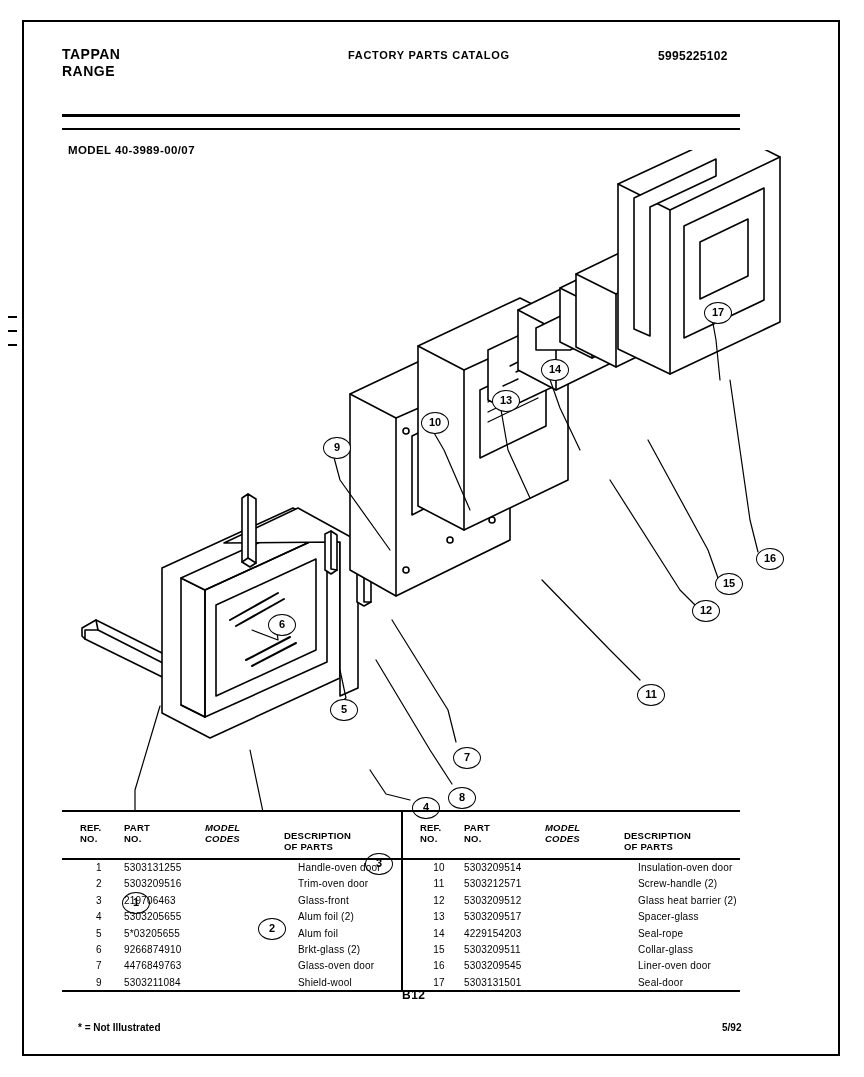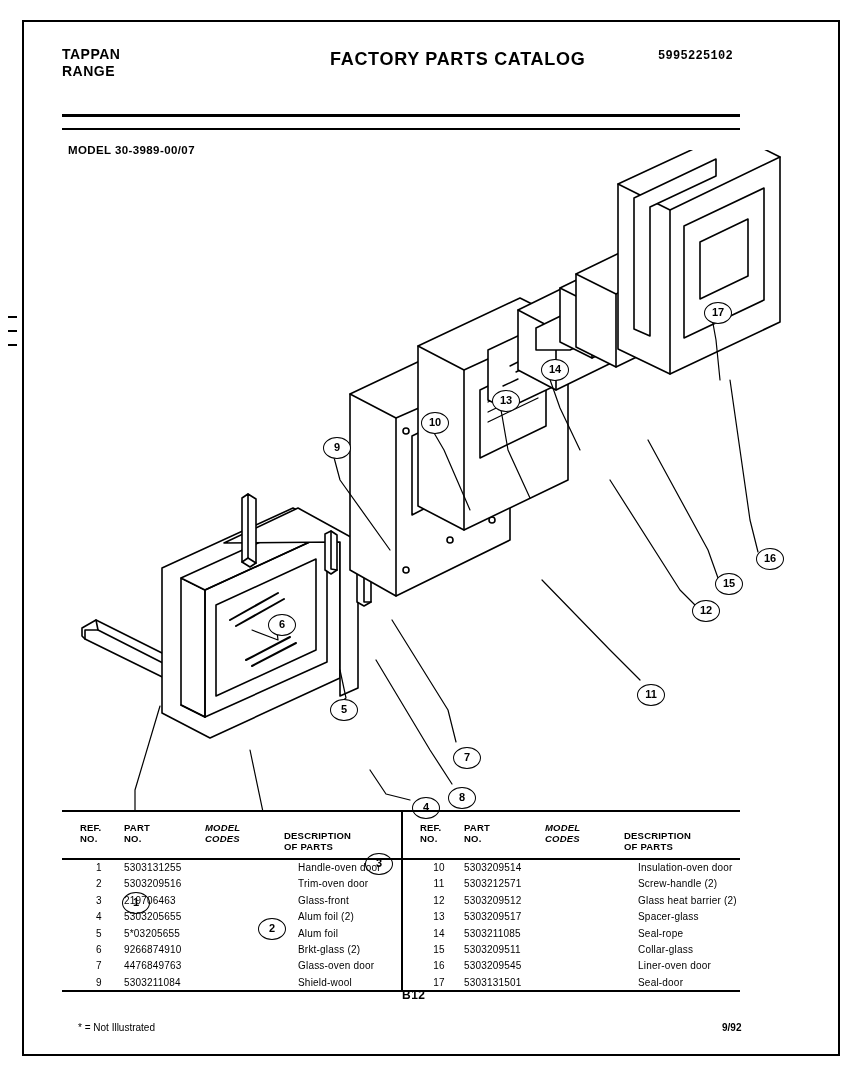--- a/index.html
+++ b/index.html
@@ -37,34 +37,33 @@
     left: 62px;
     top: 46px;
     font-size: 14px;
     font-weight: bold;
     letter-spacing: 0.5px;
     line-height: 17px;
   }
   .brand div { white-space: nowrap; }
   .catalog-title {
     position: absolute;
-    left: 330px;
+    left: 348px;
     top: 49px;
-    font-size: 18px;
+    font-size: 11px;
     font-weight: bold;
     letter-spacing: 0.7px;
   }
   .catalog-number {
     position: absolute;
     left: 658px;
     top: 49px;
     font-size: 12px;
     font-weight: bold;
     letter-spacing: 0.3px;
-    font-family: Liberation Mono, monospace;
   }
   .rule-thick {
     position: absolute;
     left: 62px;
     top: 114px;
     width: 678px;
     height: 3px;
     background: #000;
   }
   .rule-thin {
@@ -166,21 +165,21 @@
   .c-ref  { position: absolute; left: 18px;  width: 38px; text-align: center; }
   .c-part { position: absolute; left: 62px; }
   .c-code { position: absolute; left: 143px; }
   .c-desc { position: absolute; left: 236px; white-space: nowrap; }
 
   .footnote {
     position: absolute;
     left: 78px;
     top: 1022px;
     font-size: 10px;
-    font-weight: normal;
+    font-weight: bold;
   }
   .page-num {
     position: absolute;
     left: 402px;
     top: 988px;
     font-size: 12px;
     font-weight: bold;
     letter-spacing: 0.5px;
   }
   .page-date {
@@ -206,21 +205,21 @@
     <div>TAPPAN</div>
     <div>RANGE</div>
   </div>
 
   <div class="catalog-title">FACTORY PARTS CATALOG</div>
   <div class="catalog-number">5995225102</div>
 
   <div class="rule-thick"></div>
   <div class="rule-thin"></div>
 
-  <div class="model-line">MODEL  30-3989-00/07</div>
+  <div class="model-line">MODEL  40-3989-00/07</div>
 
   <div class="diagram">
     <svg width="790" height="660" viewBox="0 0 790 660" xmlns="http://www.w3.org/2000/svg">
       <g fill="none" stroke="#000" stroke-width="1.6" stroke-linejoin="round" stroke-linecap="round">
 
         <path d="M42 478 L56 470 L176 530 L176 540 L163 547 L45 489 L42 486 Z" fill="#fff"></path>
         <path d="M56 470 L58 480 L176 540"></path>
         <path d="M45 489 L45 480 L58 480"></path>
 
         <path d="M122 418 L253 358 L300 382 L300 528 L170 588 L122 563 Z" fill="#fff"></path>
@@ -454,21 +453,21 @@
           <span class="c-desc">Glass heat barrier (2)</span>
         </div>
         <div class="row">
           <span class="c-ref">13</span>
           <span class="c-part">5303209517</span>
           <span class="c-code"></span>
           <span class="c-desc">Spacer-glass</span>
         </div>
         <div class="row">
           <span class="c-ref">14</span>
-          <span class="c-part">5303211085</span>
+          <span class="c-part">4229154203</span>
           <span class="c-code"></span>
           <span class="c-desc">Seal-rope</span>
         </div>
         <div class="row">
           <span class="c-ref">15</span>
           <span class="c-part">5303209511</span>
           <span class="c-code"></span>
           <span class="c-desc">Collar-glass</span>
         </div>
         <div class="row">
@@ -482,15 +481,15 @@
           <span class="c-part">5303131501</span>
           <span class="c-code"></span>
           <span class="c-desc">Seal-door</span>
         </div>
       </div>
     </div>
   </div>
 
   <div class="footnote">* = Not Illustrated</div>
   <div class="page-num">B12</div>
-  <div class="page-date">9/92</div>
+  <div class="page-date">5/92</div>
 
 </div>
 
 </body></html>

